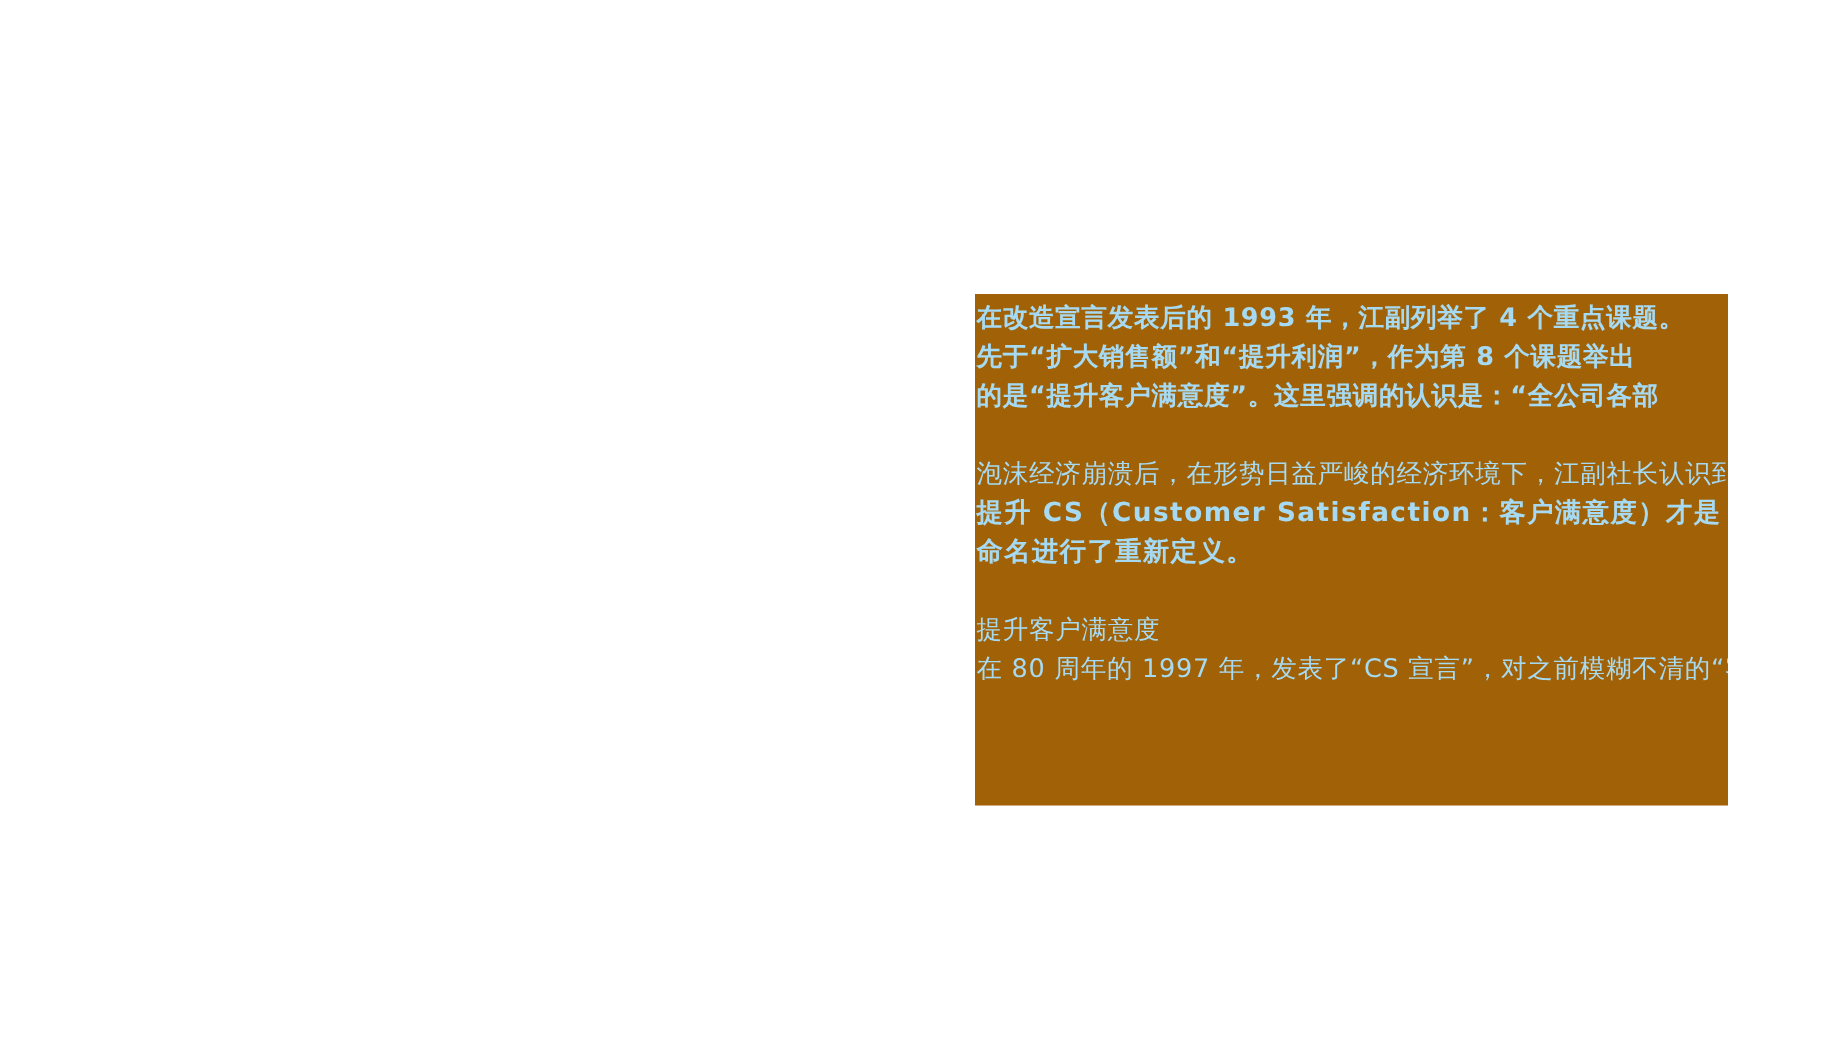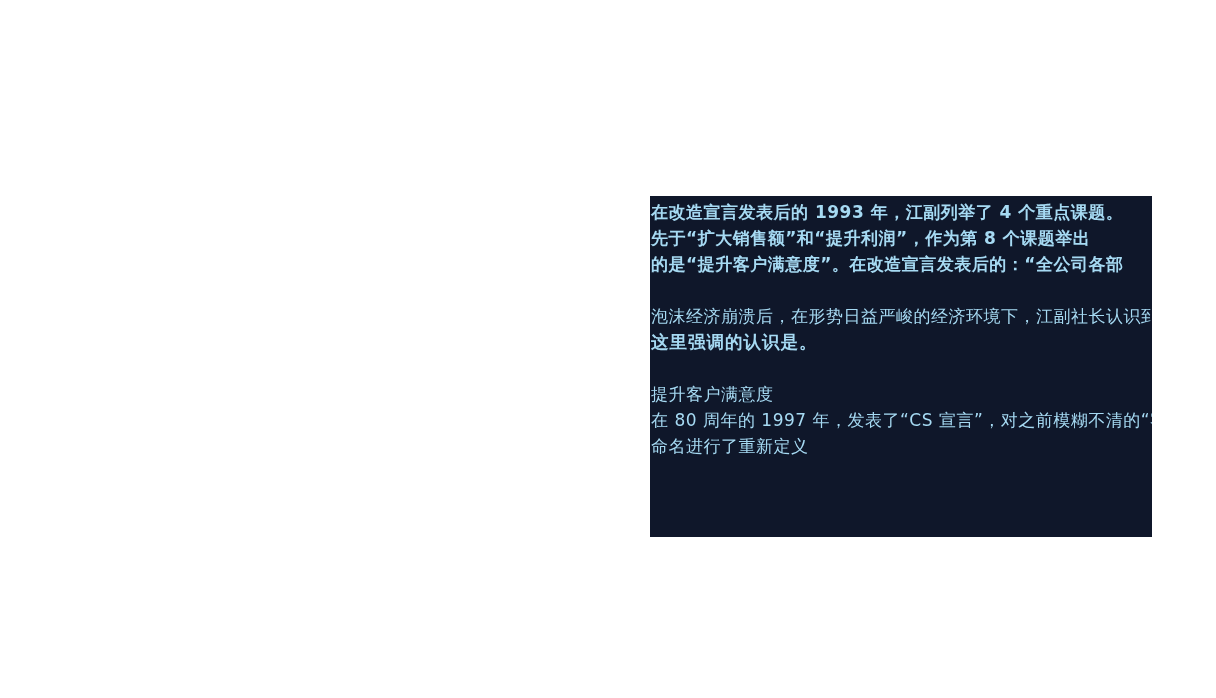--- a/index.html
+++ b/index.html
@@ -14,21 +14,21 @@
     background: #ffffff;
     overflow: hidden;
     font-family: "DejaVu Sans", "Liberation Sans", sans-serif;
   }
   .subtitle-panel {
     position: absolute;
     left: 650px;
     top: 196px;
     width: 502px;
     height: 341px;
-    background: #0f172a;
+    background: #a16207;
     color: #a6daf3;
     box-sizing: border-box;
     padding: 3px 0 0 1px;
     overflow: hidden;
   }
   .line {
     font-size: 17px;
     line-height: 26px;
     height: 26px;
     white-space: nowrap;
@@ -45,20 +45,20 @@
     letter-spacing: 1px;
   }
 </style>
 </head>
 <body>
 
 <div class="page">
   <div class="subtitle-panel">
     <div class="line bold">在改造宣言发表后的 1993 年，江副列举了 4 个重点课题。</div>
     <div class="line bold">先于“扩大销售额”和“提升利润”，作为第 8 个课题举出</div>
-    <div class="line bold">的是“提升客户满意度”。在改造宣言发表后的：“全公司各部</div>
+    <div class="line bold">的是“提升客户满意度”。这里强调的认识是：“全公司各部</div>
     <div class="line gap">泡沫经济崩溃后，在形势日益严峻的经济环境下，江副社长认识到</div>
-    <div class="line bold cs-line">这里强调的认识是。</div>
+    <div class="line bold cs-line">提升 CS（Customer Satisfaction：客户满意度）才是</div>
+    <div class="line bold cs-line">命名进行了重新定义。</div>
     <div class="line gap">提升客户满意度</div>
     <div class="line">在 80 周年的 1997 年，发表了“CS 宣言”，对之前模糊不清的“客户”</div>
-    <div class="line">命名进行了重新定义</div>
   </div>
 </div>
 
 </body></html>

